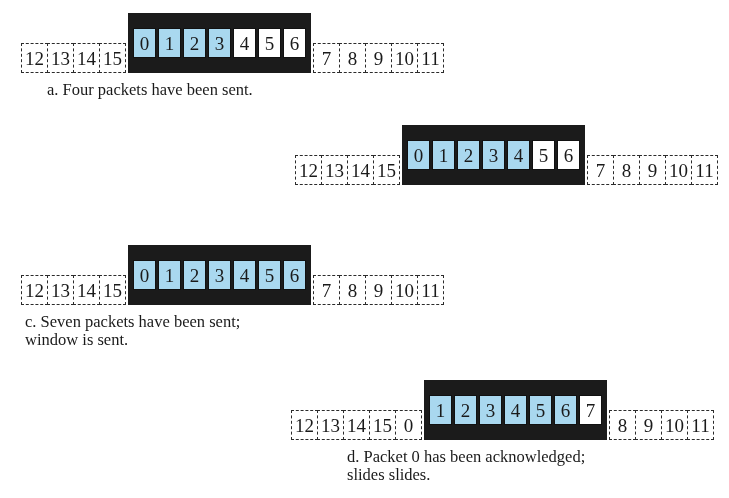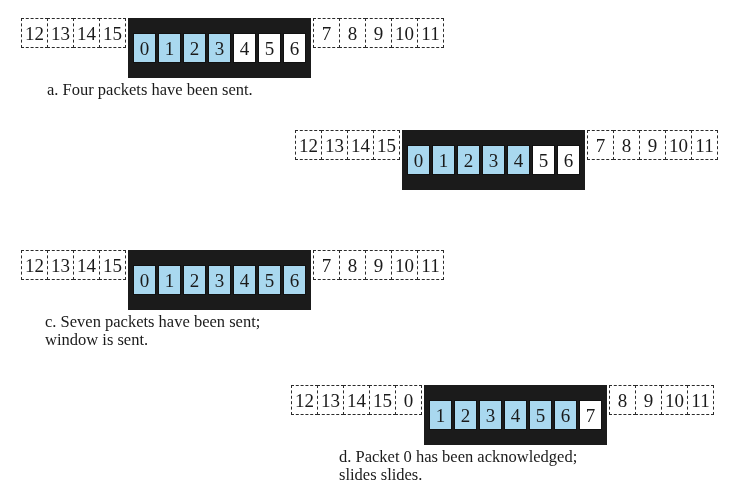--- a/index.html
+++ b/index.html
@@ -17,21 +17,21 @@
     overflow: hidden;
   }
   .row { position: absolute; }
   .row-a { left: 21px;  top: 18px;  }
   .row-b { left: 295px; top: 130px; }
   .row-c { left: 21px;  top: 250px; }
   .row-d { left: 291px; top: 385px; }
 
   .strip {
     display: flex;
-    align-items: flex-start;
+    align-items: flex-end;
     height: 55px;
   }
   .cell {
     box-sizing: border-box;
     display: flex;
     align-items: center;
     justify-content: center;
     font-size: 19px;
     line-height: 1;
     flex: none;
@@ -69,22 +69,22 @@
     position: absolute;
     top: 63px;
     width: 320px;
     text-align: left;
     font-size: 16.5px;
     line-height: 18px;
     white-space: nowrap;
   }
   .row-a .caption { left: 26px; }
   .row-b .caption { left: 38px; }
-  .row-c .caption { left: 24px; }
-  .row-d .caption { left: 48px; }
+  .row-c .caption { left: 4px; }
+  .row-d .caption { left: 56px; }
 </style>
 </head>
 <body>
 
 <div class="canvas">
     <div class="row row-a">
       <div class="strip">
         <div class="cell outside">12</div>
         <div class="cell outside">13</div>
         <div class="cell outside">14</div>

